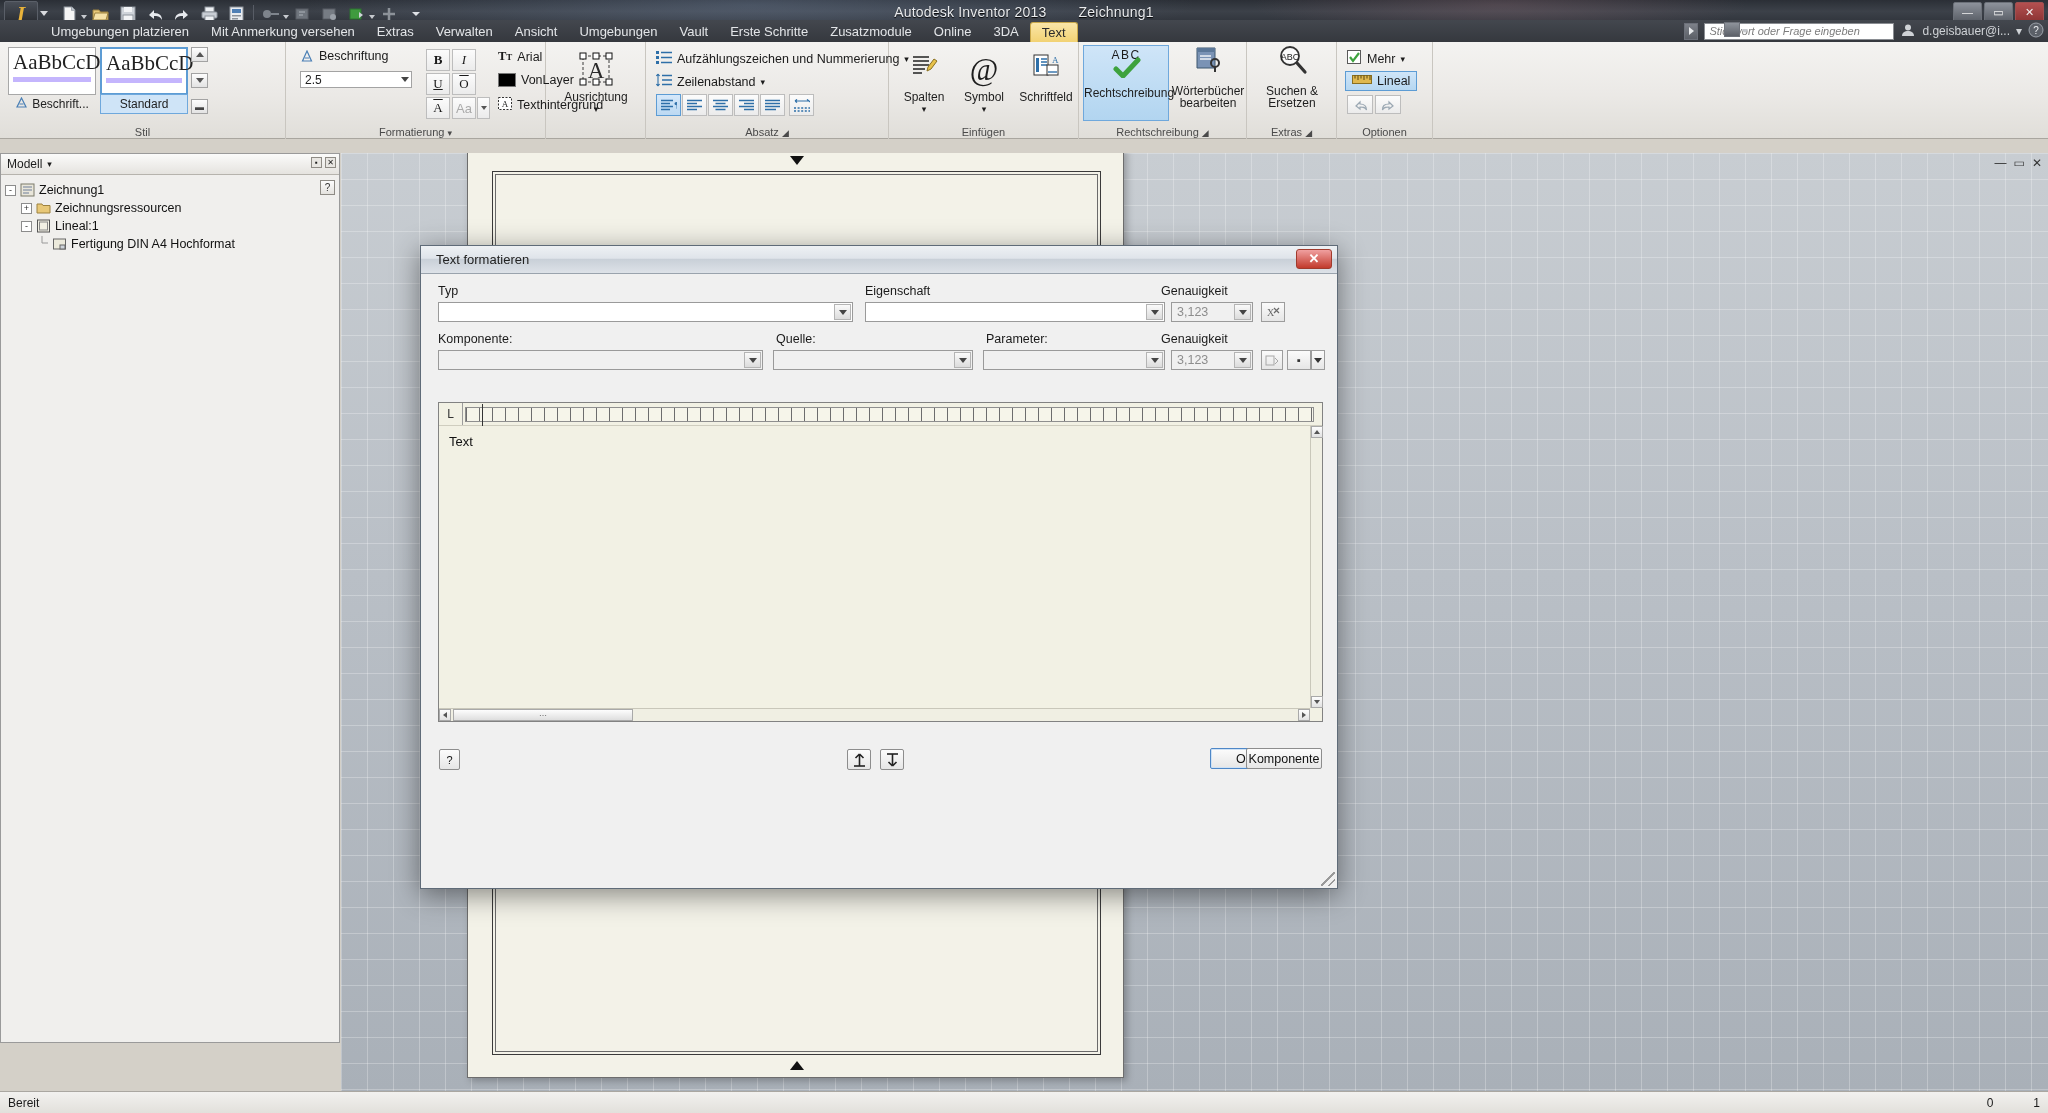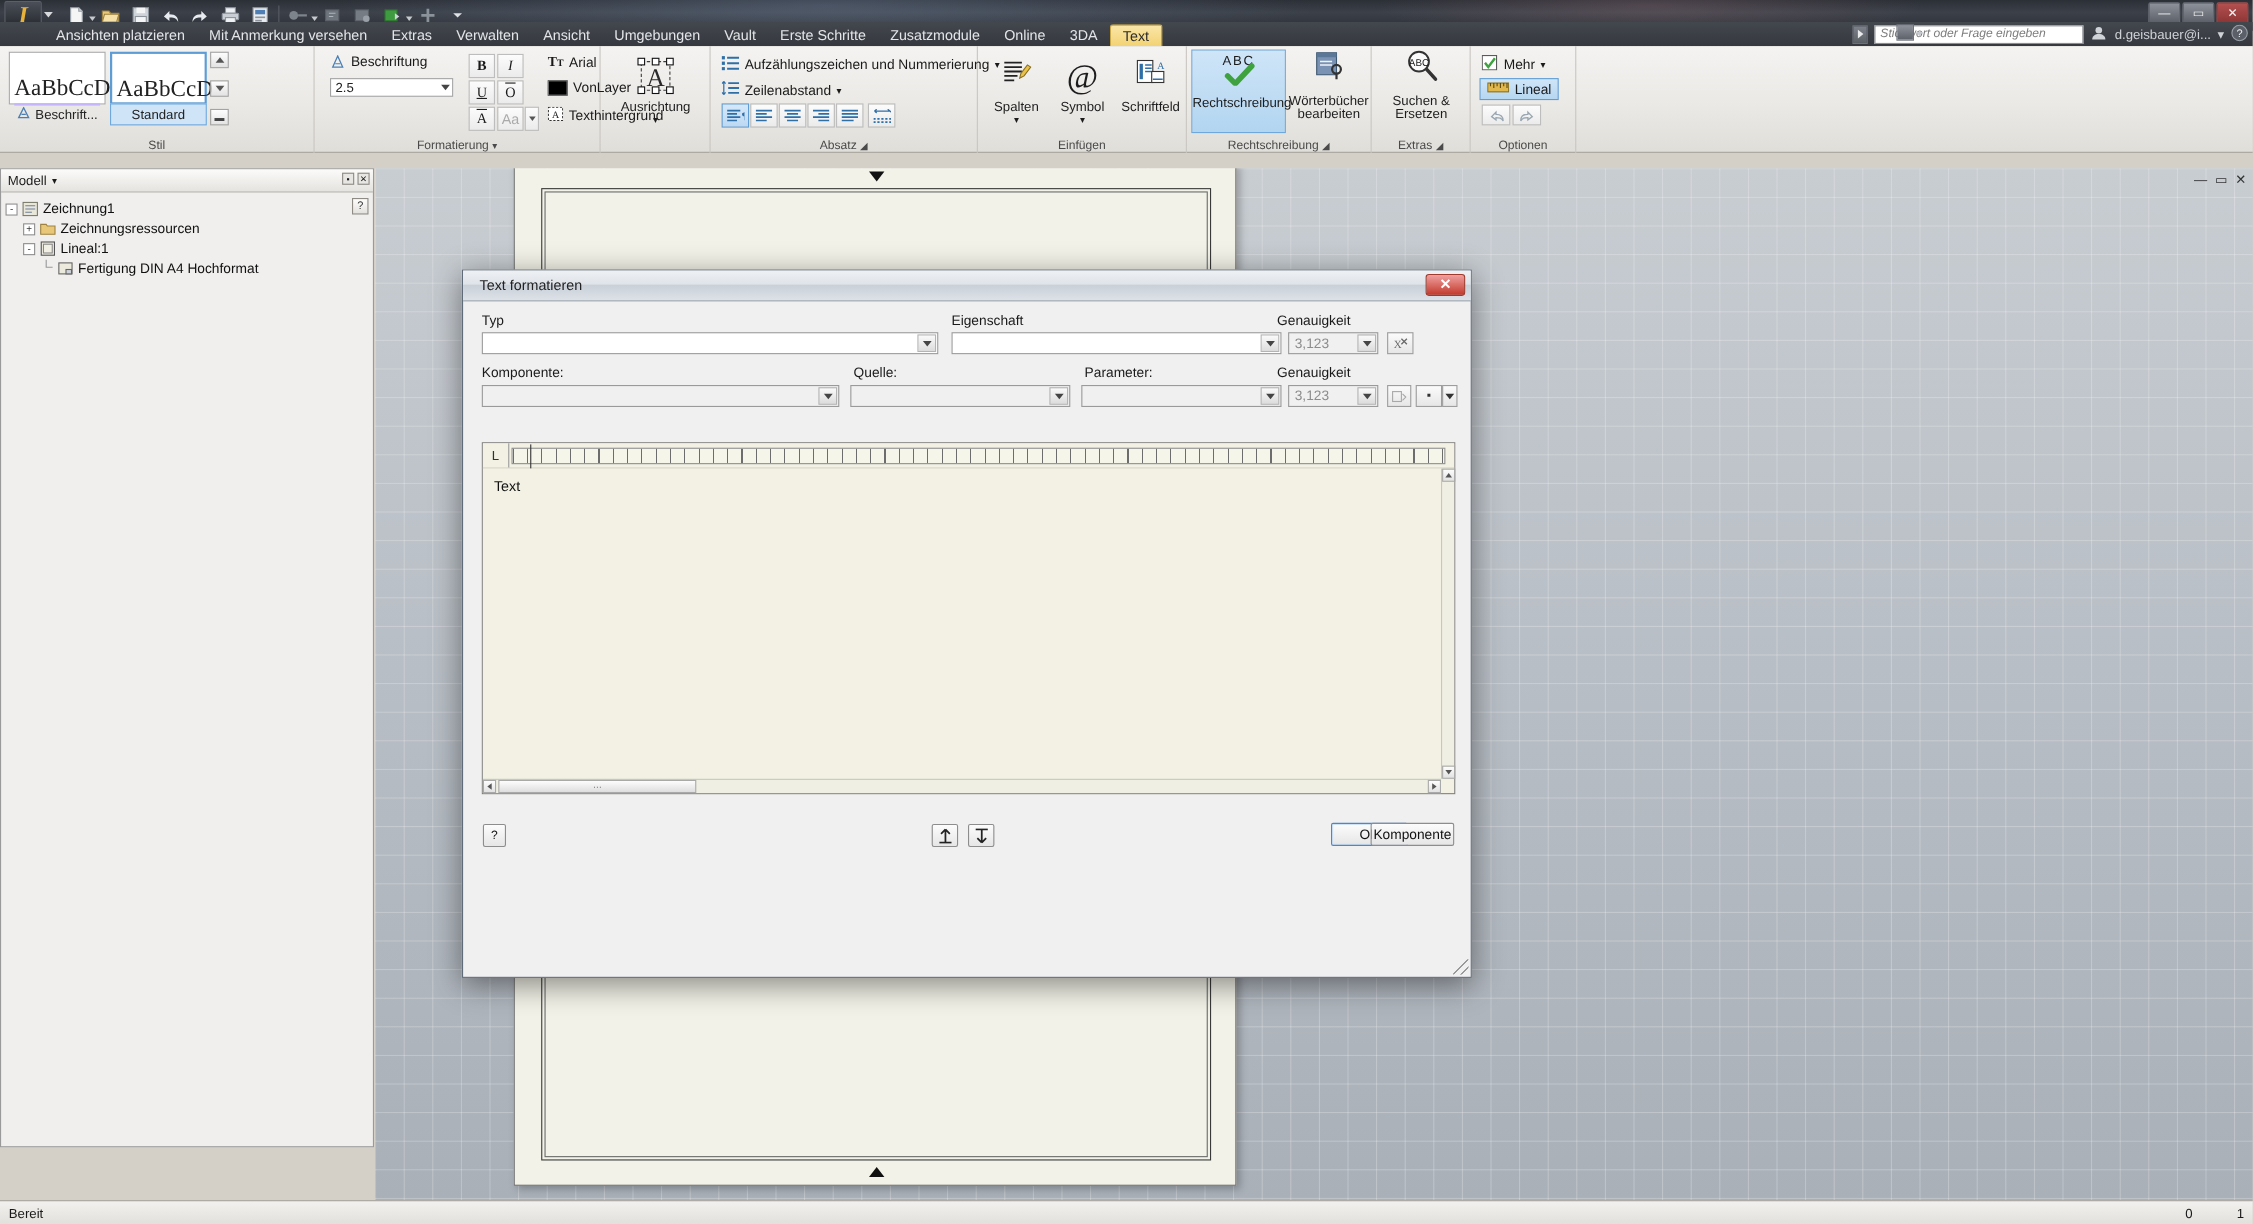--- a/index.html
+++ b/index.html
@@ -113,22 +113,22 @@
     font-size:11px; color:#4a4a4a;
   }
   .panel-title .dd { font-size:9px; }
 
   
   .style-preview {
     position:absolute; border:1px solid #a8a8a8; background:#fff;
     width:80px; height:48px; text-align:center;
   }
   .style-preview .big {
-    display:block; margin-top:19px; font-family:"Liberation Serif",serif;
-    font-size:21px; color:#222; border-bottom:2px solid #c4b5fd; padding-bottom:2px;
+    display:block; margin-top:2px; font-family:"Liberation Serif",serif;
+    font-size:21px; color:#222; border-bottom:5px solid #c4b5fd; padding-bottom:2px;
     margin-left:4px; margin-right:4px;
   }
   .style-label { position:absolute; top:52px; font-size:12px; color:#222;
      display:flex; align-items:center; gap:4px; }
   .style-label.sel { background:#cfe4f7; border:1px solid #6fa8dc; }
   .spin-col { position:absolute; width:17px; }
   .spin-btn { width:17px; height:15px; border:1px solid #a3a3a3;
     background:linear-gradient(to bottom,#fdfdfd,#e3e3e3);
     display:flex; align-items:center; justify-content:center; }
   .tri-up { border-left:4px solid transparent; border-right:4px solid transparent; border-bottom:5px solid #555; }
@@ -385,30 +385,34 @@
           <path d="M8 2v12M2 8h12" stroke="#8c9299" stroke-width="2.5"></path>
         </svg>
     </div>
     <div class="qat-btn">
       <svg width="14" height="14" viewBox="0 0 14 14">
           <path d="M3 5l4 4 4-4z" fill="#dfe2e6"></path>
         </svg>
     </div>
   </div>
 
+  <div class="tb-title">
+    <span>Autodesk Inventor 2013</span>
+    <span>Zeichnung1</span>
+  </div>
 
   <div class="win-buttons">
     <div class="win-btn">—</div>
     <div class="win-btn">▭</div>
     <div class="win-btn close">✕</div>
   </div>
 </div>
 
 <div class="ribbon-tabs" id="tabstrip">
-    <div class="rtab">Ansichten platzieren</div>
+    <div class="rtab">Umgebungen platzieren</div>
     <div class="rtab">Mit Anmerkung versehen</div>
     <div class="rtab">Extras</div>
     <div class="rtab">Verwalten</div>
     <div class="rtab">Ansicht</div>
     <div class="rtab">Umgebungen</div>
     <div class="rtab">Vault</div>
     <div class="rtab">Erste Schritte</div>
     <div class="rtab">Zusatzmodule</div>
     <div class="rtab">Online</div>
     <div class="rtab">3DA</div>

